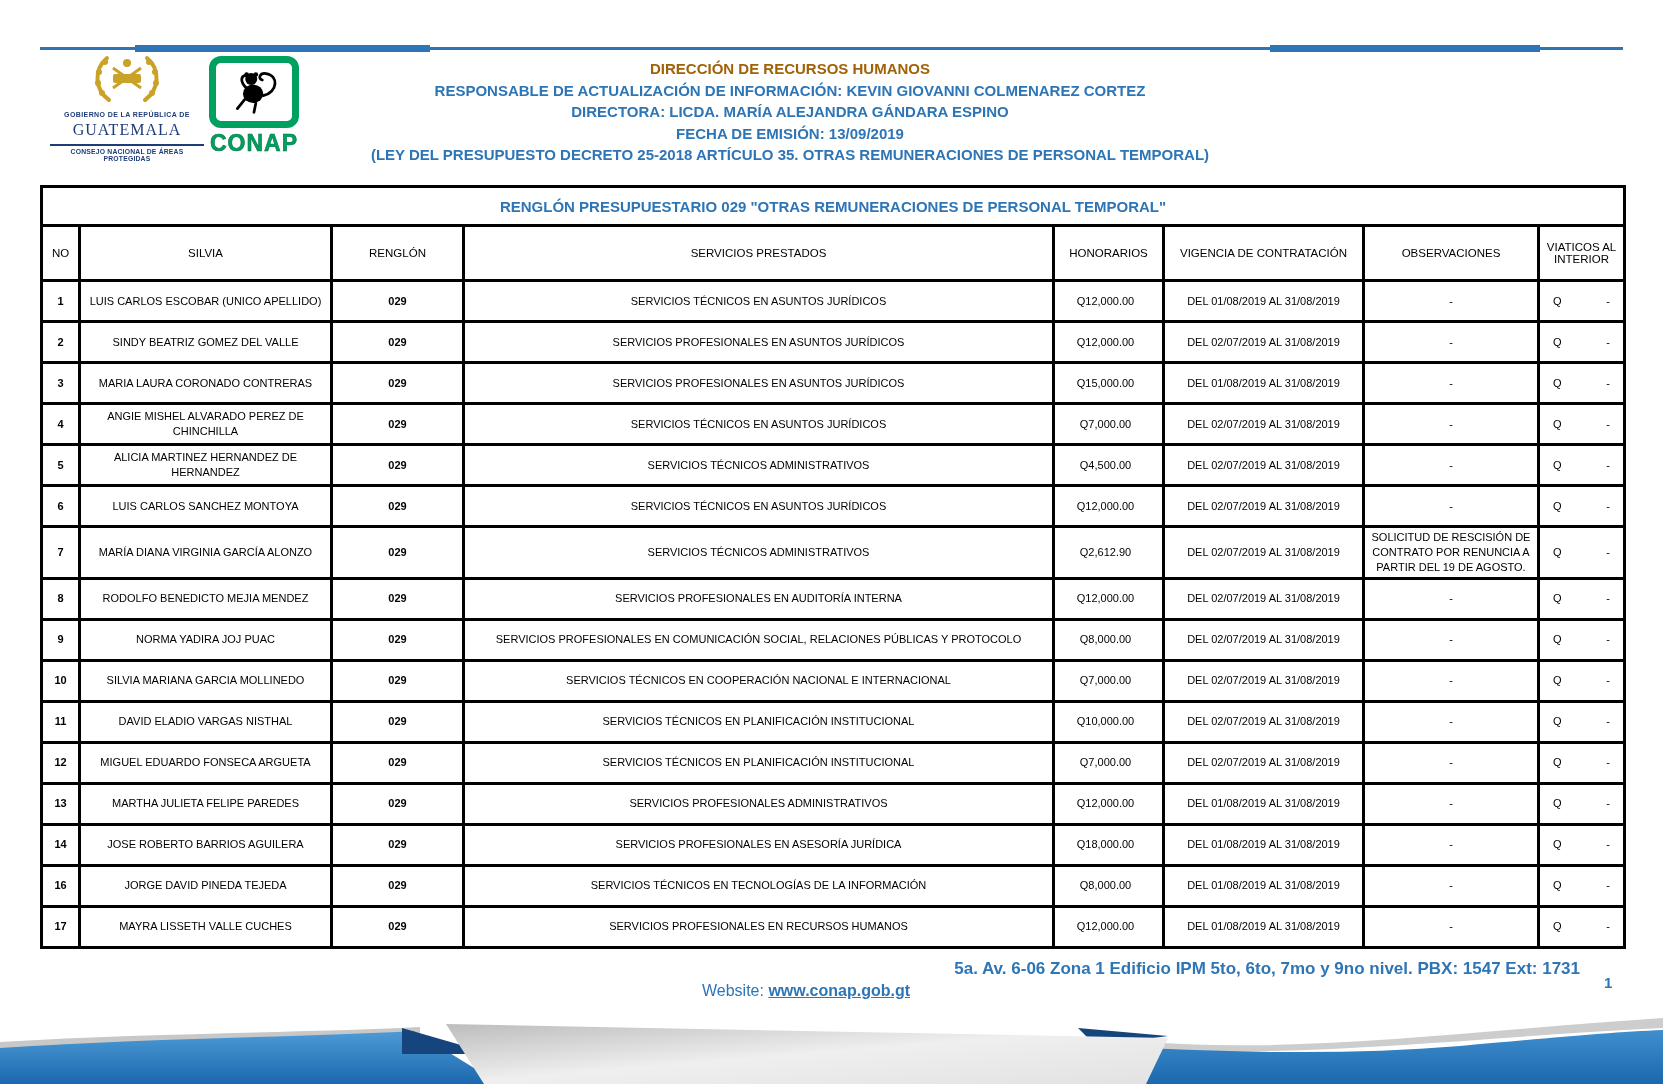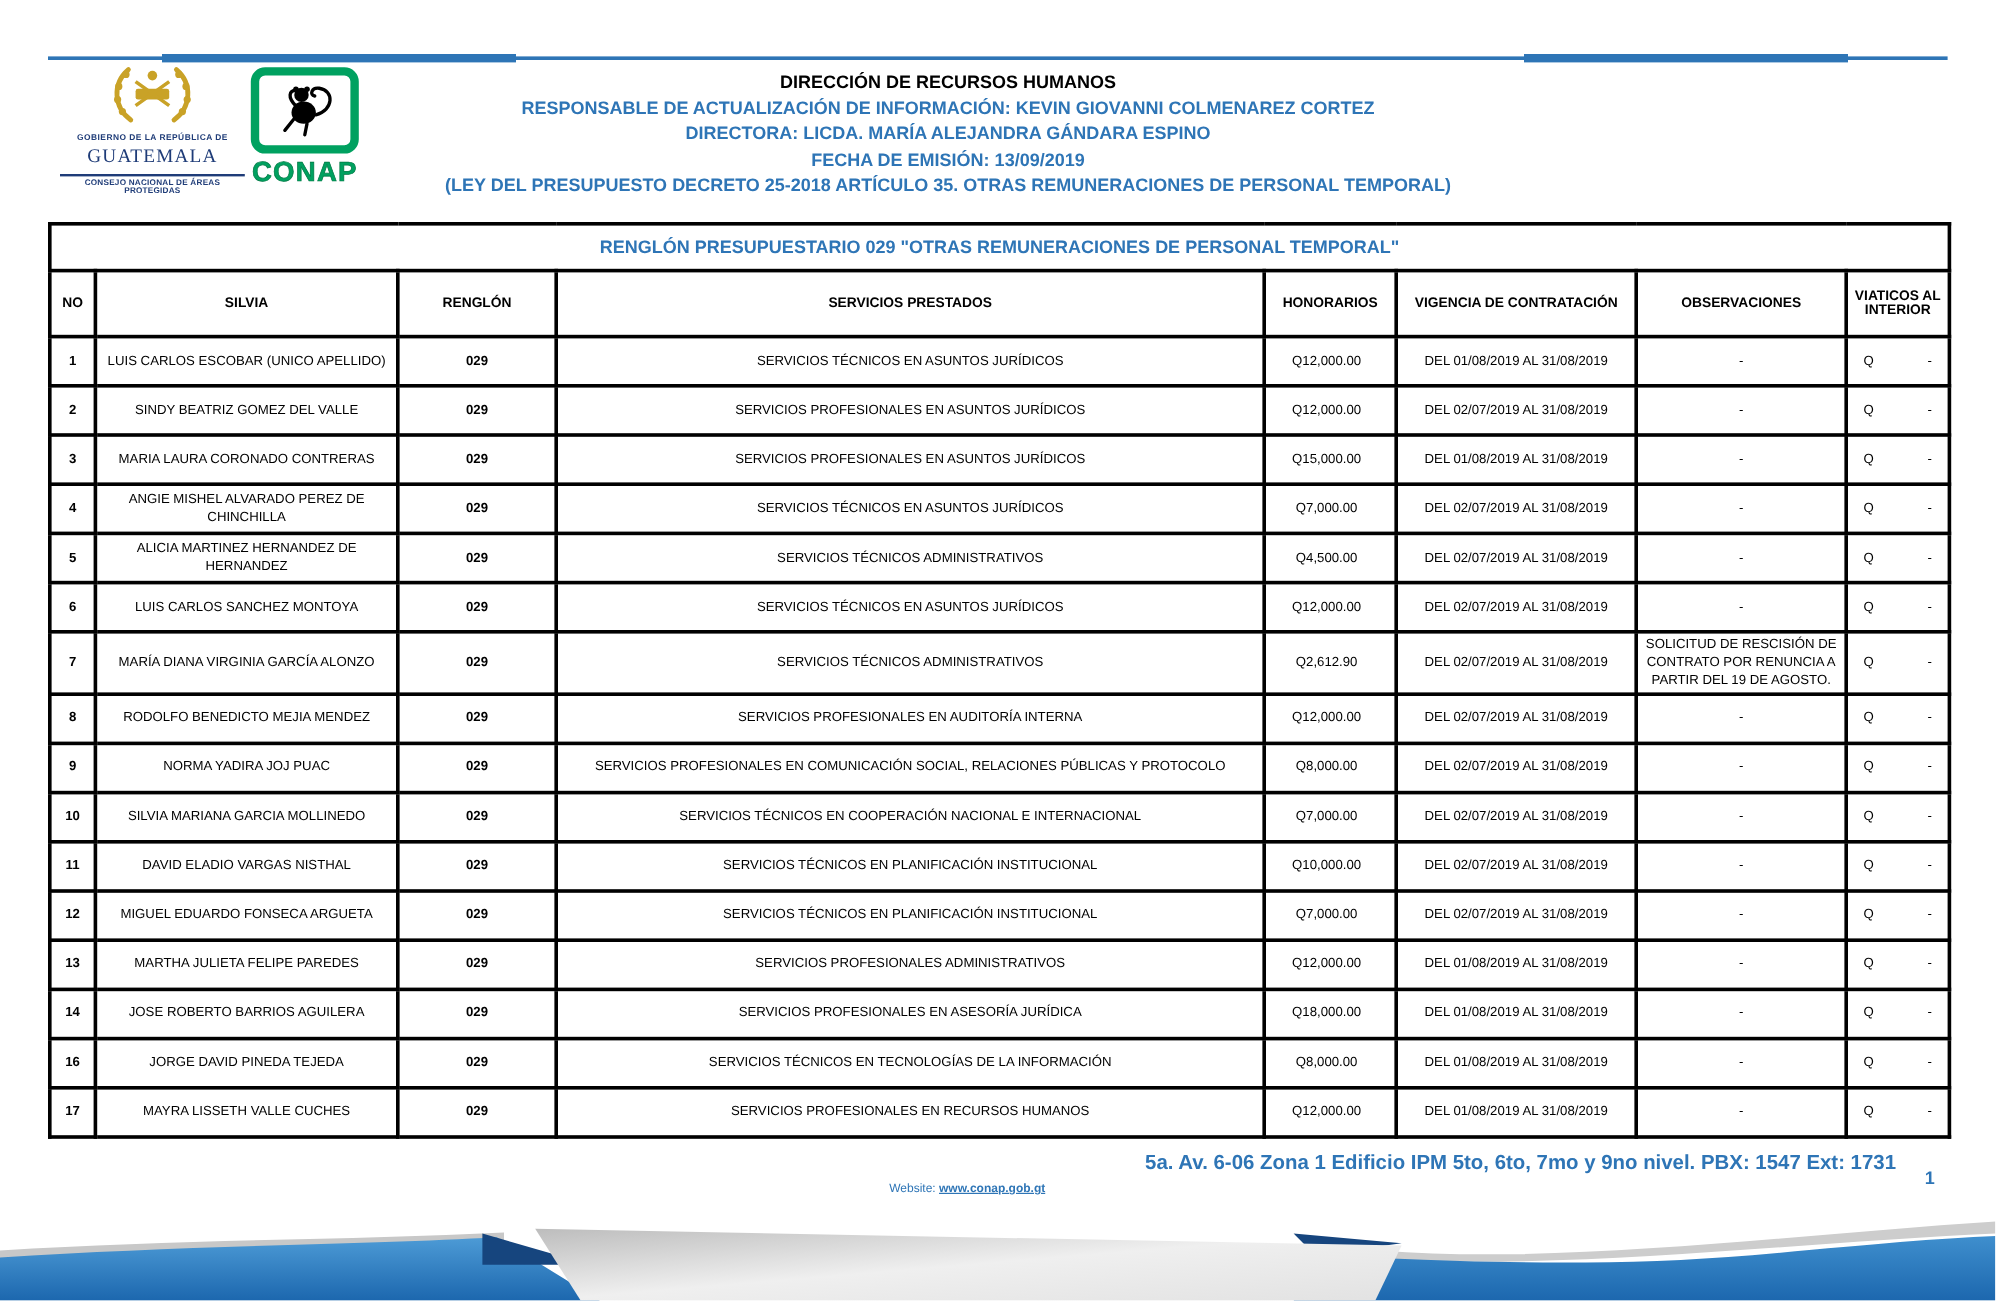--- a/index.html
+++ b/index.html
@@ -23,39 +23,39 @@
   
   .conap-logo{position:absolute;left:208px;top:56px;width:92px;text-align:center;}
   .conap-frame{width:76px;height:58px;margin:0 auto;background:#ffffff;border:7px solid #00A160;
                border-radius:12px;display:flex;align-items:center;justify-content:center;}
   .conap-word{font-size:23px;font-weight:bold;color:#00A160;letter-spacing:1px;margin-top:2px;text-align:center;
               -webkit-text-stroke:.6px #007a45;}
 
   
   .hdr-text{position:absolute;left:320px;top:58px;width:940px;text-align:center;
             font-weight:bold;font-size:15px;line-height:21.5px;color:#2E75B6;}
-  .hdr-text .l0{color:#000000;}
+  .hdr-text .l0{color:#a16207;}
 
   
   table.main{position:absolute;left:40px;top:185px;width:1583px;border-collapse:collapse;
              table-layout:fixed;background:#fff;}
   table.main th,table.main td{border:3px solid #000;overflow:hidden;vertical-align:middle;}
   .tbl-title{height:34px;color:#2E75B6;font-size:15px;font-weight:bold;text-align:center;}
-  tr.colhead th{height:48px;font-size:11.5px;font-weight:bold;text-align:center;padding:2px 4px;color:#000;}
+  tr.colhead th{height:48px;font-size:11.5px;font-weight:normal;text-align:center;padding:2px 4px;color:#000;}
   tbody td{height:34px;font-size:11px;text-align:center;padding:2px 6px;line-height:1.35;color:#000;}
   td.c-no{font-weight:bold;}
   td.c-renglon{font-weight:bold;}
   td.c-hono{text-align:center;padding-right:12px;}
   td.c-viat{padding:0;}
   .viat-wrap{display:flex;justify-content:space-between;align-items:center;padding:0 13px;}
 
   
   .footer-block{position:absolute;left:0;top:958px;width:1580px;text-align:center;color:#2E75B6;}
   .footer-address{font-size:17px;font-weight:bold;line-height:22px;text-align:right;}
-  .footer-web{font-size:10px;line-height:22px;padding-left:32px;}
+  .footer-web{font-size:16px;line-height:22px;padding-left:32px;}
   .footer-web a{color:#2E75B6;font-weight:bold;text-decoration:underline;}
   .page-num{position:absolute;left:1604px;top:974px;font-size:15px;font-weight:bold;color:#2E75B6;}
 
   
   .ribbon{position:absolute;left:0;bottom:0;width:1663px;height:80px;}
 </style>
 </head>
 <body>
 
 <div class="page">

